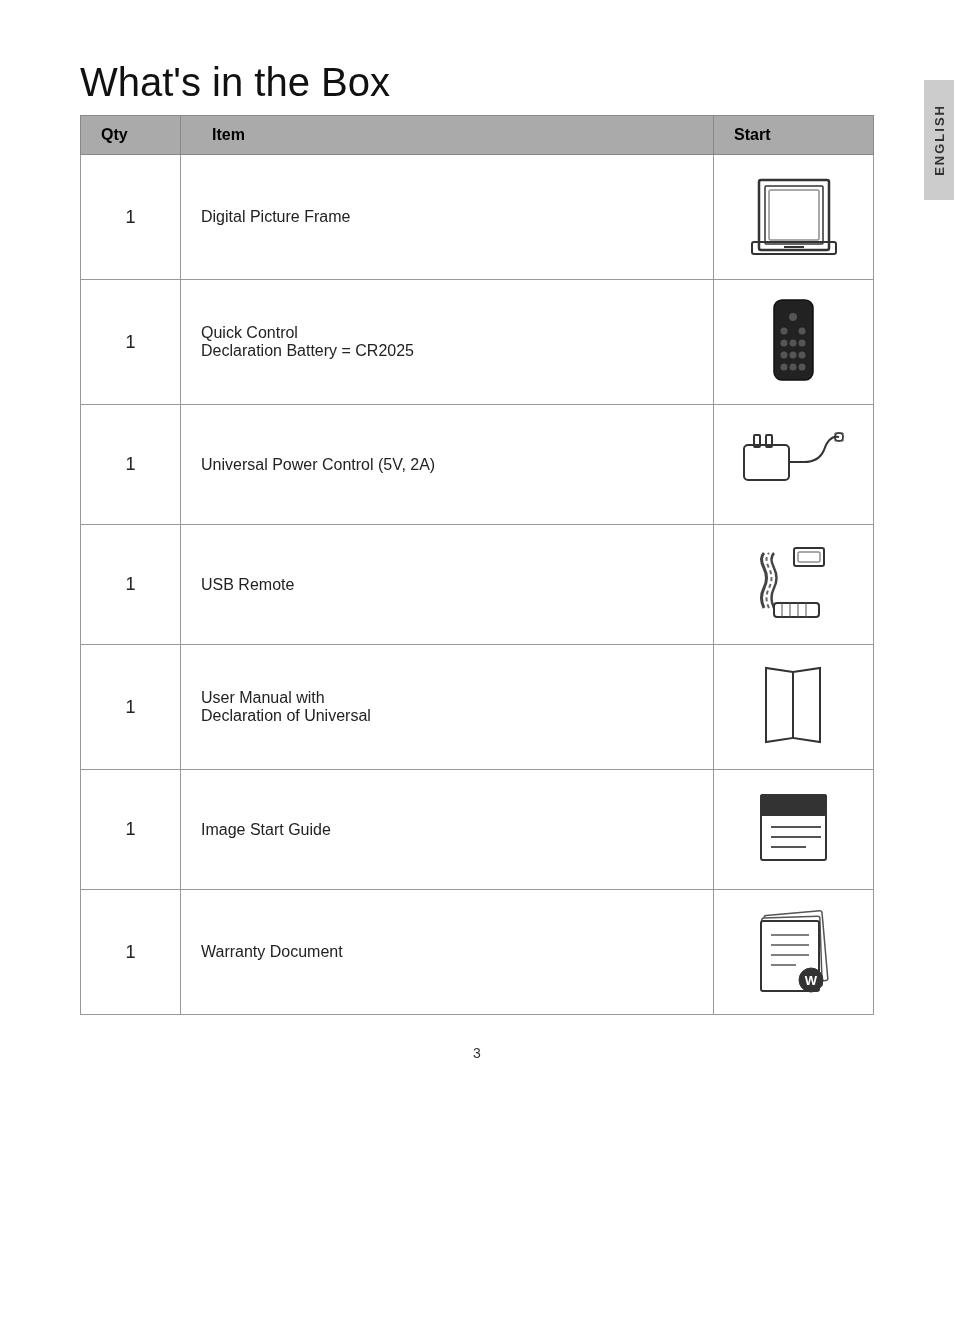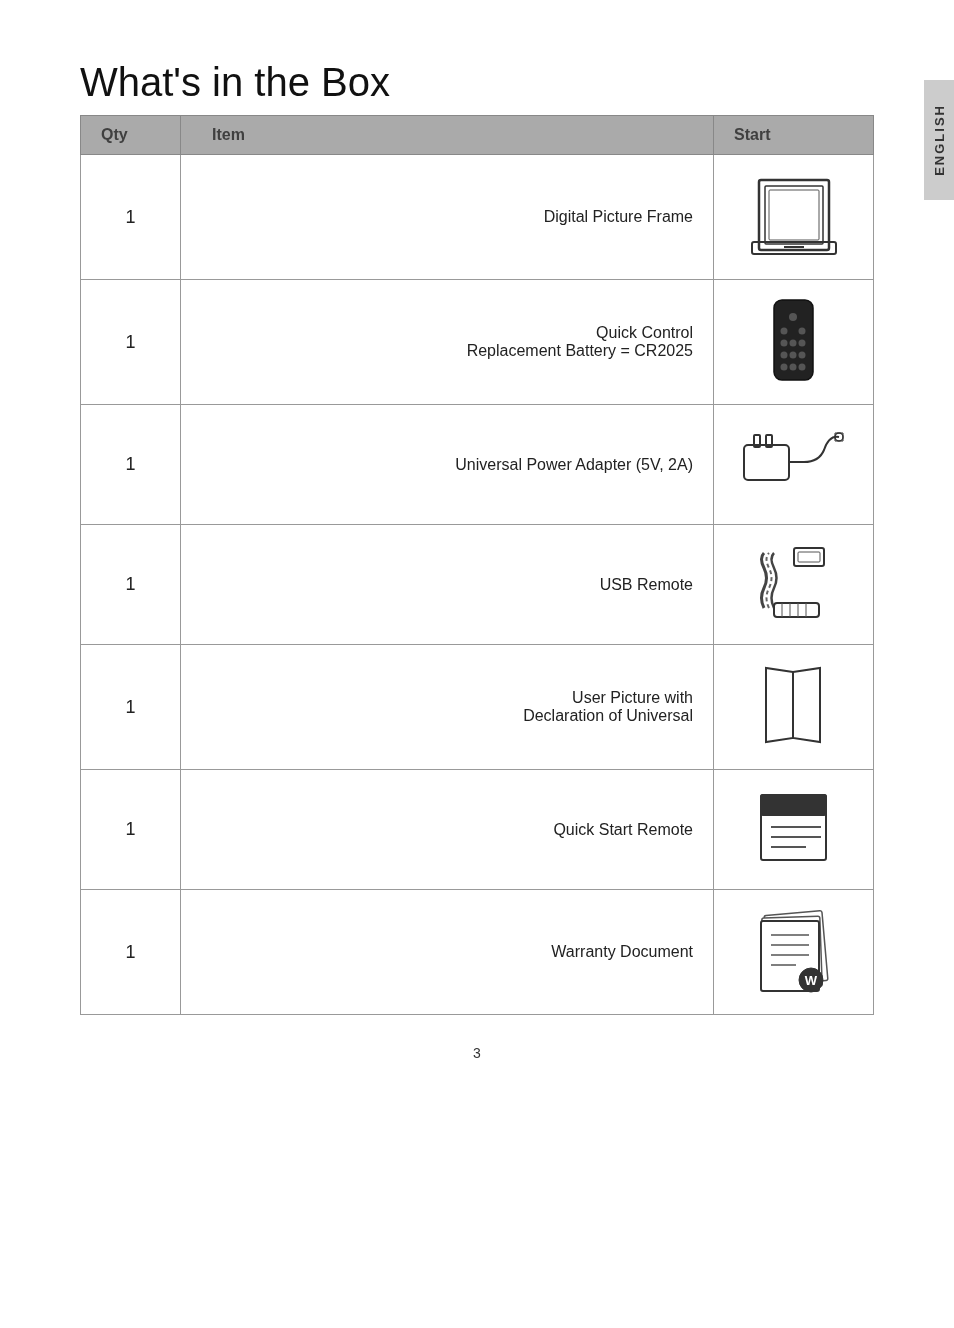--- a/index.html
+++ b/index.html
@@ -48,21 +48,21 @@
 
     
     .box-table {
       width: 100%;
       border-collapse: collapse;
       margin-top: 10px;
     }
 
     .box-table th {
       background: #aaa;
-      color: #404040;
+      color: #000000;
       font-weight: bold;
       font-size: 16px;
       padding: 10px 20px;
       text-align: left;
       border: 1px solid #888;
     }
 
     .box-table th.qty-col {
       width: 100px;
     }
@@ -74,21 +74,20 @@
 
     .box-table th.image-col {
       width: 160px;
     }
 
     .box-table td {
       border: 1px solid #999;
       padding: 15px 20px;
       vertical-align: middle;
       font-size: 16px;
-      text-align: right;
     }
 
     .box-table td.qty-cell {
       text-align: center;
       font-size: 18px;
     }
 
     .box-table td.image-cell {
       text-align: center;
     }
@@ -131,40 +130,40 @@
           <td class="image-cell"><span><svg width="90" height="90" viewBox="0 0 90 90" fill="none" xmlns="http://www.w3.org/2000/svg">
           <rect x="10" y="10" width="70" height="70" rx="2" stroke="#333" stroke-width="2.5" fill="none"></rect>
           <rect x="16" y="16" width="58" height="58" rx="1" stroke="#333" stroke-width="1.5" fill="none"></rect>
           <rect x="20" y="20" width="50" height="50" rx="1" stroke="#555" stroke-width="1" fill="none"></rect>
           <rect x="3" y="72" width="84" height="12" rx="2" stroke="#333" stroke-width="2" fill="none"></rect>
           <line x1="35" y1="77" x2="55" y2="77" stroke="#333" stroke-width="2"></line>
         </svg></span></td>
         </tr>
         <tr class="row-height">
           <td class="qty-cell">1</td>
-          <td><span>Quick Control</span><br><span>Replacement Battery = CR2025</span></td>
+          <td><span>Quick Control</span><br><span>Declaration Battery = CR2025</span></td>
           <td class="image-cell"><span><svg width="55" height="90" viewBox="0 0 55 90" fill="none" xmlns="http://www.w3.org/2000/svg">
           <rect x="8" y="5" width="39" height="80" rx="8" fill="#222" stroke="#111" stroke-width="1.5"></rect>
           <circle cx="27" cy="22" r="4" fill="#555"></circle>
           <circle cx="18" cy="36" r="3.5" fill="#555"></circle>
           <circle cx="36" cy="36" r="3.5" fill="#555"></circle>
           <circle cx="18" cy="48" r="3.5" fill="#555"></circle>
           <circle cx="36" cy="48" r="3.5" fill="#555"></circle>
           <circle cx="27" cy="48" r="3.5" fill="#555"></circle>
           <circle cx="18" cy="60" r="3.5" fill="#555"></circle>
           <circle cx="36" cy="60" r="3.5" fill="#555"></circle>
           <circle cx="27" cy="60" r="3.5" fill="#555"></circle>
           <circle cx="18" cy="72" r="3.5" fill="#555"></circle>
           <circle cx="27" cy="72" r="3.5" fill="#555"></circle>
           <circle cx="36" cy="72" r="3.5" fill="#555"></circle>
         </svg></span></td>
         </tr>
         <tr class="row-height">
           <td class="qty-cell">1</td>
-          <td><span>Universal Power Adapter (5V, 2A)</span></td>
+          <td><span>Universal Power Control (5V, 2A)</span></td>
           <td class="image-cell"><span><svg width="110" height="75" viewBox="0 0 110 75" fill="none" xmlns="http://www.w3.org/2000/svg">
 
           <rect x="5" y="20" width="45" height="35" rx="4" stroke="#333" stroke-width="2" fill="none"></rect>
           <line x1="50" y1="37" x2="65" y2="37" stroke="#333" stroke-width="2"></line>
 
           <rect x="15" y="10" width="6" height="12" rx="1" stroke="#333" stroke-width="2" fill="none"></rect>
           <rect x="27" y="10" width="6" height="12" rx="1" stroke="#333" stroke-width="2" fill="none"></rect>
 
           <path d="M65 37 Q80 37 85 25 Q90 10 100 12" stroke="#333" stroke-width="2" fill="none"></path>
           <circle cx="100" cy="12" r="4" stroke="#333" stroke-width="1.5" fill="none"></circle>
@@ -185,31 +184,31 @@
           <line x1="46" y1="60" x2="46" y2="74" stroke="#555" stroke-width="1"></line>
           <line x1="54" y1="60" x2="54" y2="74" stroke="#555" stroke-width="1"></line>
           <line x1="62" y1="60" x2="62" y2="74" stroke="#555" stroke-width="1"></line>
 
           <rect x="50" y="5" width="30" height="18" rx="2" stroke="#333" stroke-width="2" fill="none"></rect>
           <rect x="54" y="9" width="22" height="10" rx="1" stroke="#555" stroke-width="1" fill="none"></rect>
         </svg></span></td>
         </tr>
         <tr class="row-height">
           <td class="qty-cell">1</td>
-          <td><span>User Picture with</span><br><span>Declaration of Universal</span></td>
+          <td><span>User Manual with</span><br><span>Declaration of Universal</span></td>
           <td class="image-cell"><span><svg width="75" height="90" viewBox="0 0 75 90" fill="none" xmlns="http://www.w3.org/2000/svg">
 
           <path d="M37 12 L10 8 L10 82 L37 78 Z" stroke="#333" stroke-width="2" fill="white"></path>
           <path d="M37 12 L64 8 L64 82 L37 78 Z" stroke="#333" stroke-width="2" fill="none"></path>
           <line x1="37" y1="12" x2="37" y2="78" stroke="#333" stroke-width="1.5"></line>
         </svg></span></td>
         </tr>
         <tr class="row-height">
           <td class="qty-cell">1</td>
-          <td><span>Quick Start Remote</span></td>
+          <td><span>Image Start Guide</span></td>
           <td class="image-cell"><span><svg width="85" height="85" viewBox="0 0 85 85" fill="none" xmlns="http://www.w3.org/2000/svg">
 
           <rect x="10" y="10" width="65" height="65" rx="2" stroke="#333" stroke-width="2" fill="white"></rect>
           <rect x="10" y="10" width="65" height="20" rx="2" stroke="#333" stroke-width="2" fill="#333"></rect>
 
           <line x1="20" y1="42" x2="70" y2="42" stroke="#555" stroke-width="2"></line>
           <line x1="20" y1="52" x2="70" y2="52" stroke="#555" stroke-width="2"></line>
           <line x1="20" y1="62" x2="55" y2="62" stroke="#555" stroke-width="2"></line>
         </svg></span></td>
         </tr>

